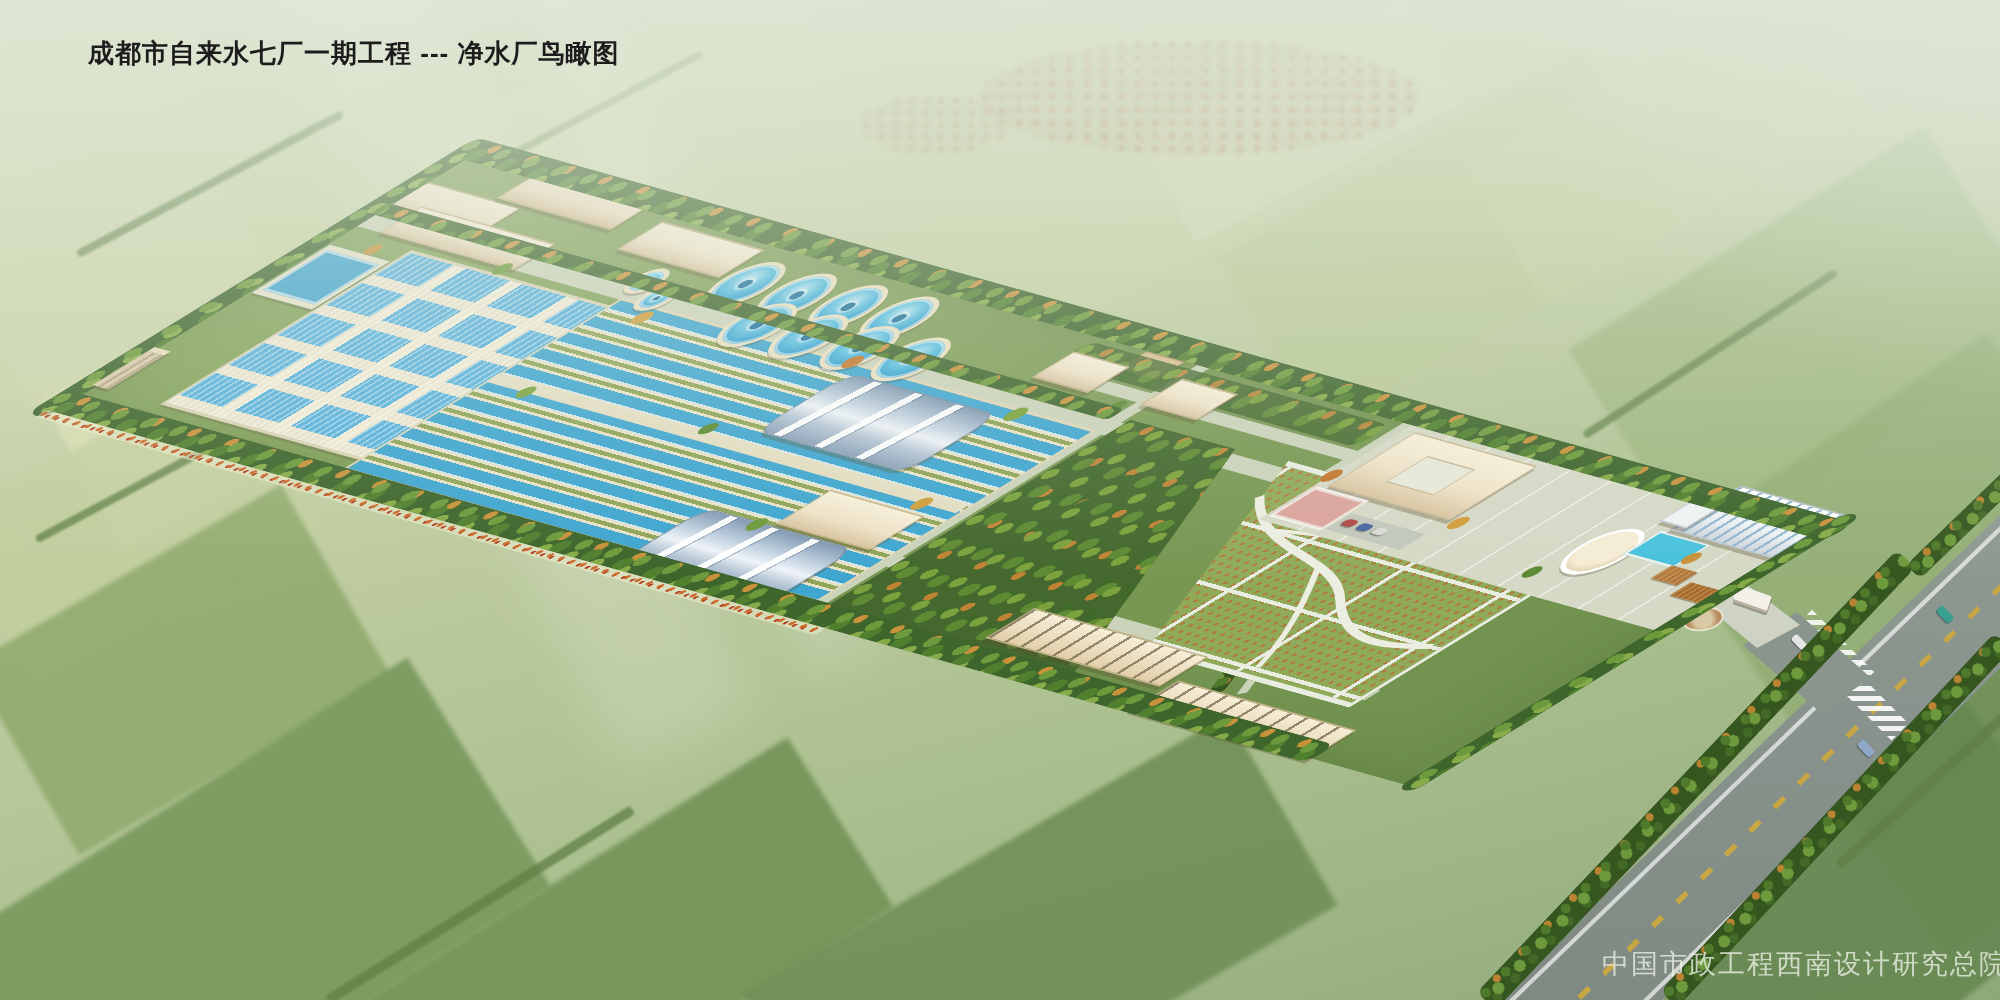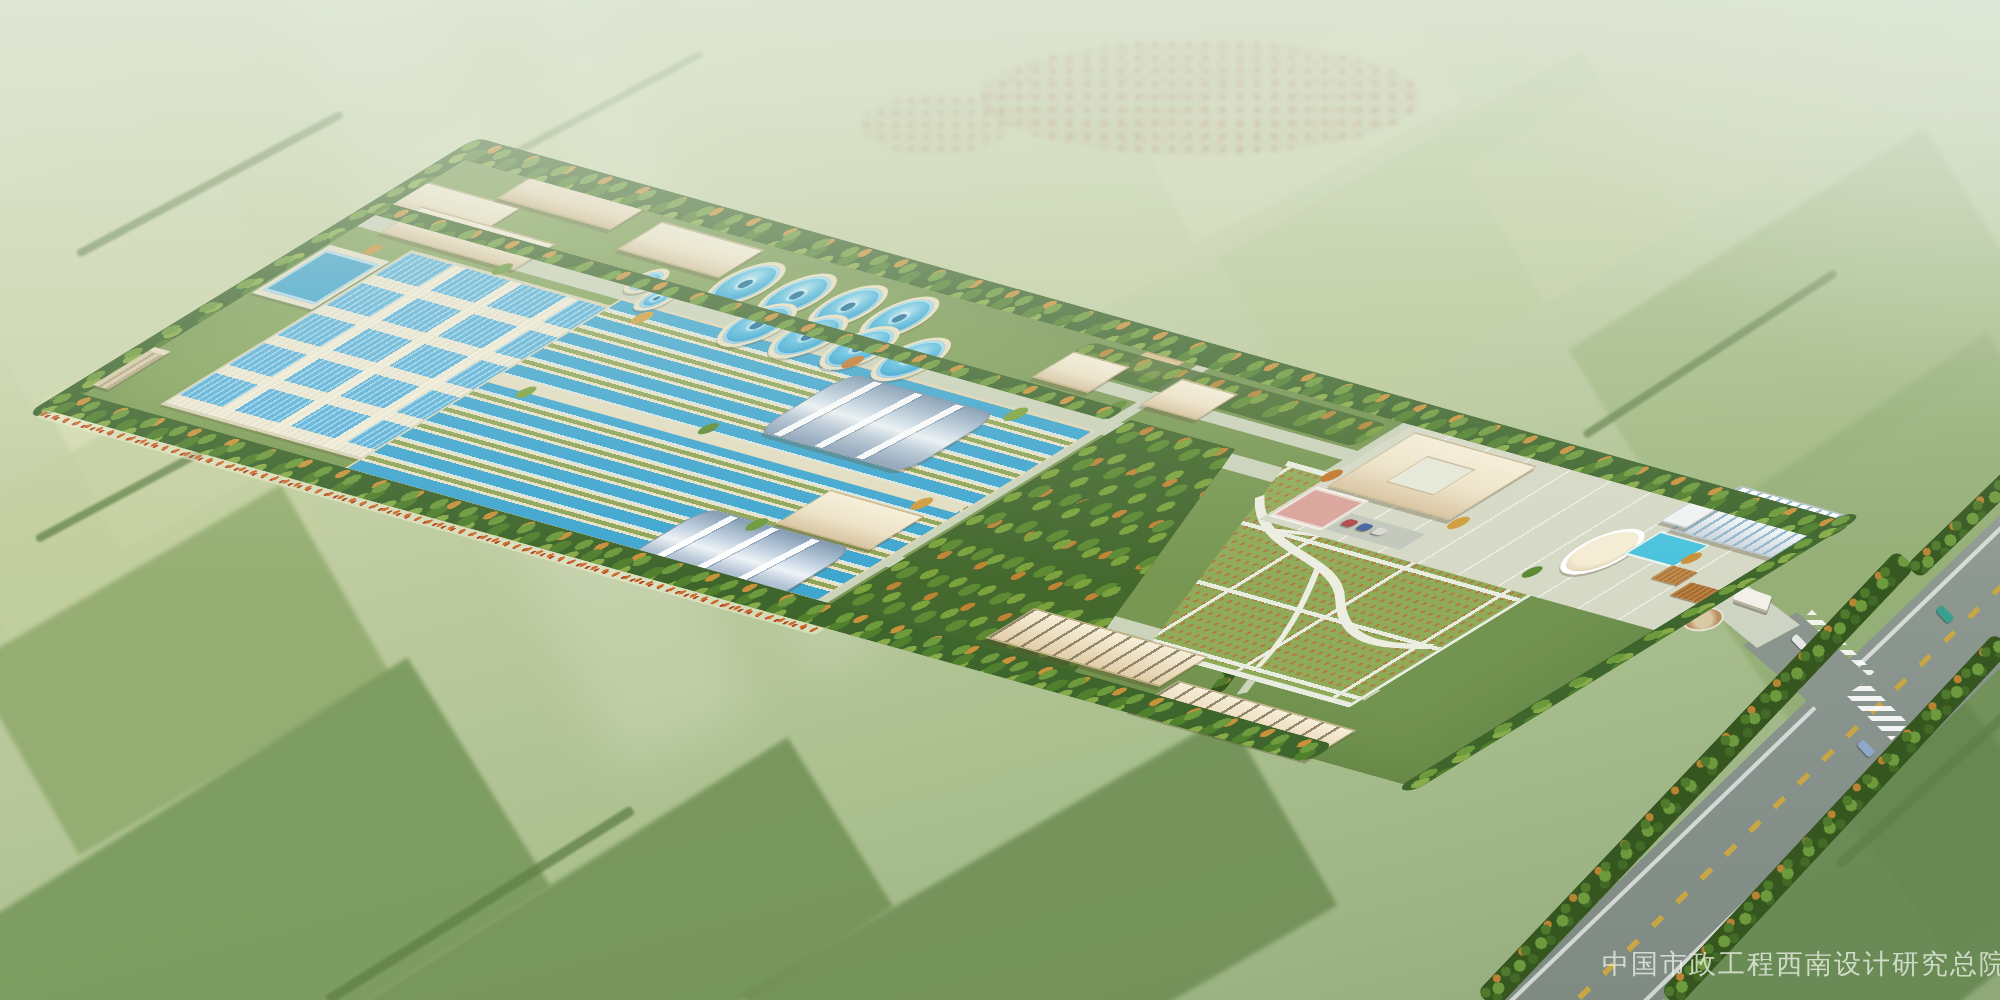--- a/index.html
+++ b/index.html
@@ -236,15 +236,16 @@
     <div style="left:4px;top:196px;width:16px;height:34px;
       background:linear-gradient(90deg,#d8cbaa 0 5px,#b9a888 5px 8px,#d8cbaa 8px 12px,#b9a888 12px 16px);
       border-top:4px solid #e8ddc0;box-shadow:2px 2px 0 rgba(90,80,50,.35);"></div>
   </div>
 
   <div style="left:0;top:0;width:2000px;height:1000px;pointer-events:none;
     background:linear-gradient(180deg,rgba(225,233,220,.8) 0%,rgba(225,233,220,.55) 16%,rgba(225,233,220,.3) 30%,rgba(225,233,220,.12) 44%,rgba(225,233,220,0) 58%);"></div>
   <div style="left:1500px;top:0;width:500px;height:400px;pointer-events:none;
     background:radial-gradient(ellipse at 100% 0%,rgba(225,233,220,.5),transparent 70%);"></div>
 
+  <div id="title">成都市自来水七厂一期工程 --- 净水厂鸟瞰图</div>
   <div id="wm">中国市政工程西南设计研究总院</div>
 
 </div>
 
 </body></html>

